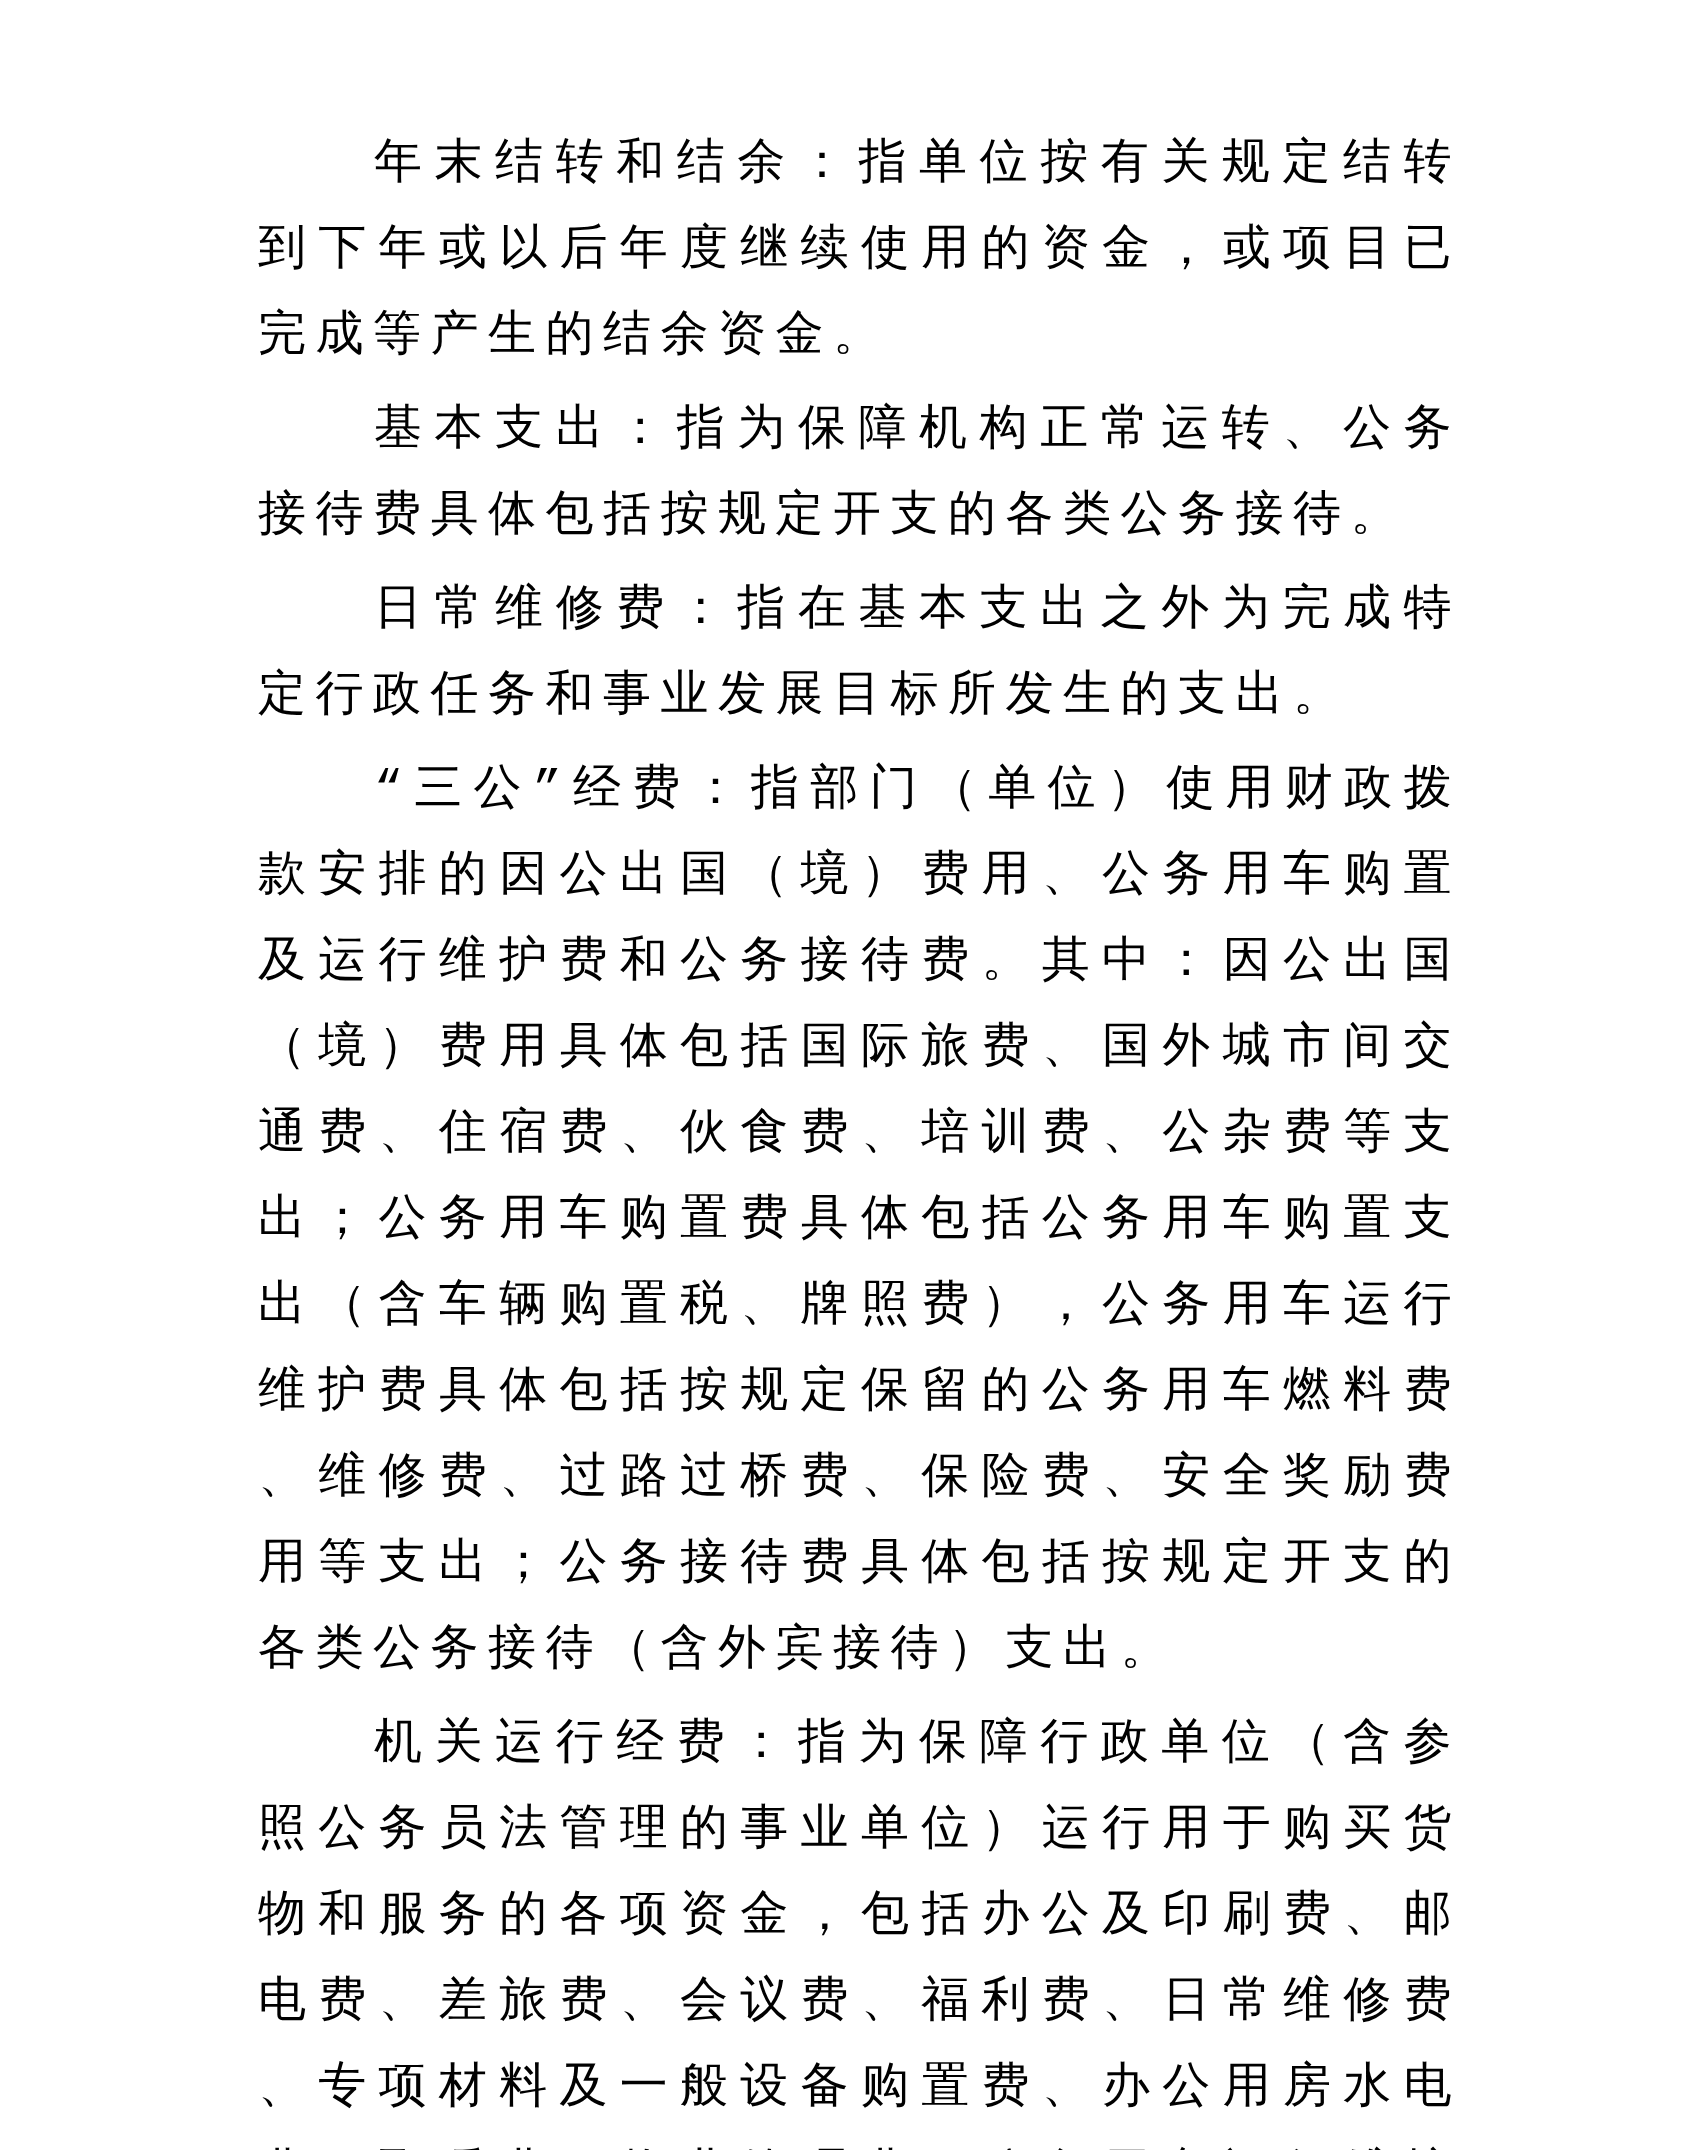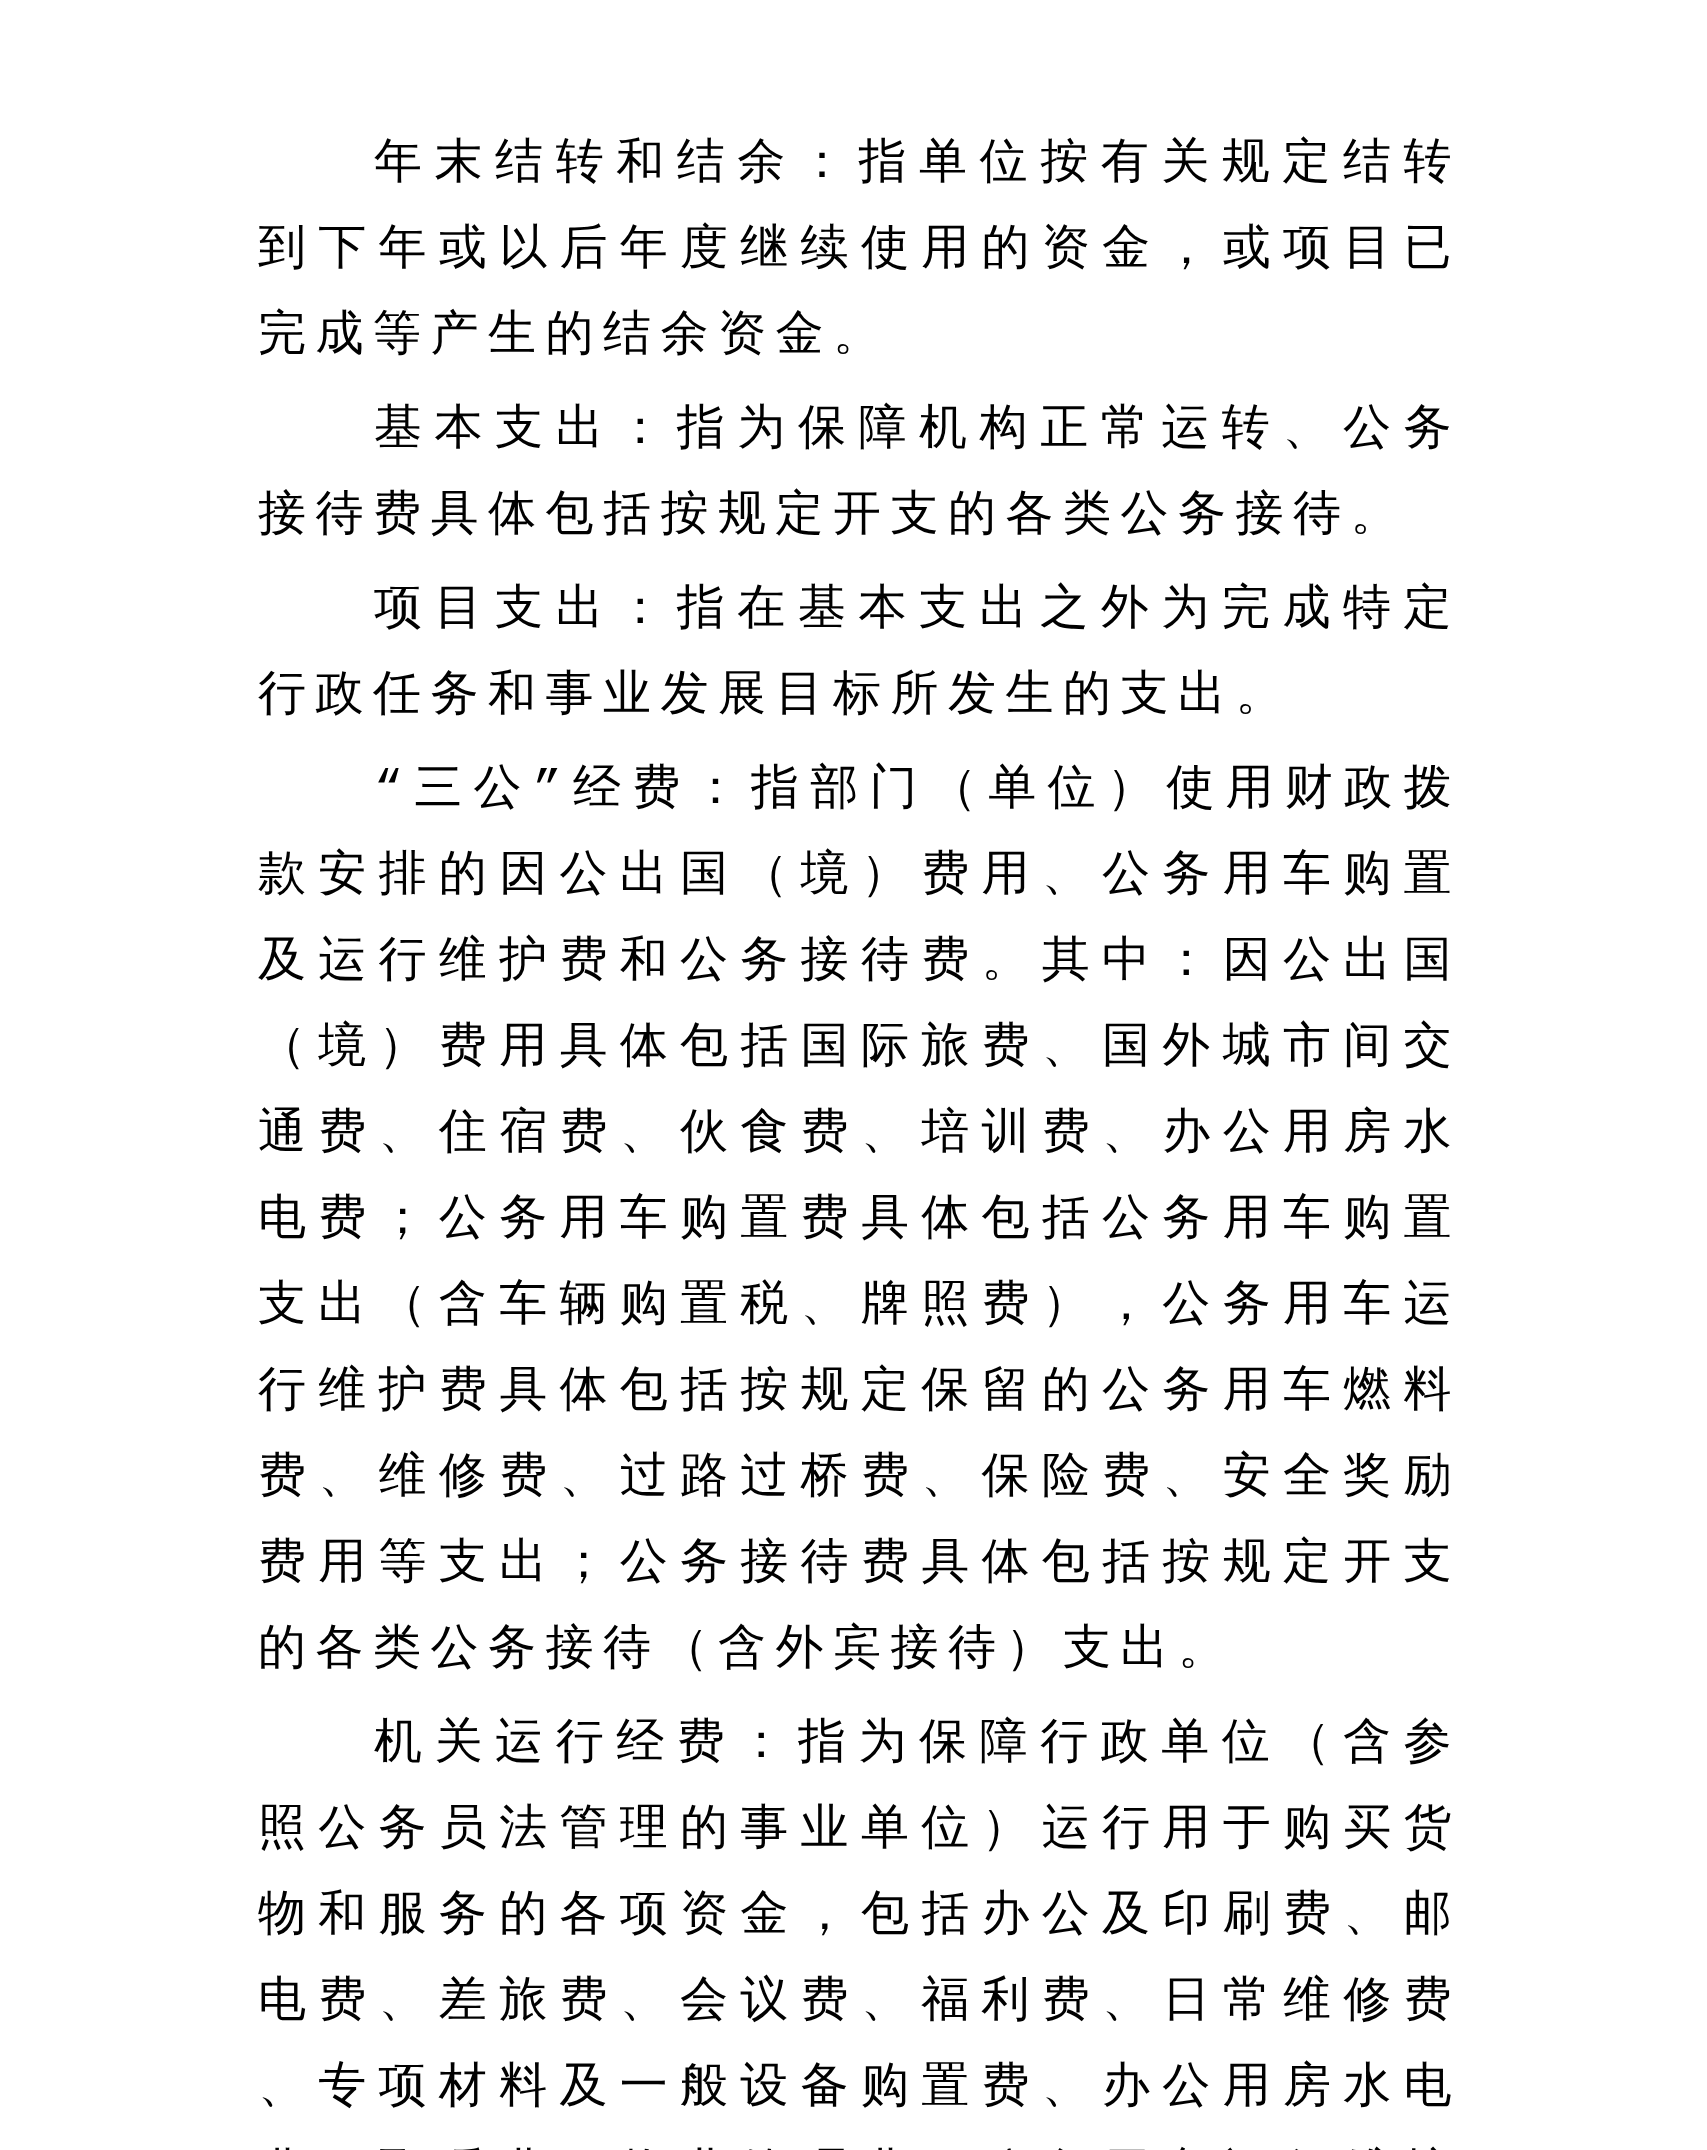--- a/index.html
+++ b/index.html
@@ -42,19 +42,19 @@
       font-family: Liberation Mono, monospace;
     }
   </style>
 </head>
 <body>
 
 <div class="page">
   <div class="content">
     <p class="para">年末结转和结余：指单位按有关规定结转到下年或以后年度继续使用的资金，或项目已完成等产生的结余资金。</p>
     <p class="para">基本支出：指为保障机构正常运转、公务接待费具体包括按规定开支的各类公务接待。</p>
-    <p class="para">项目支出：指在基本支出之外为完成特定行政任务和事业发展目标所发生的支出。</p>
-    <p class="para">“三公”经费：指部门（单位）使用财政拨款安排的因公出国（境）费用、公务用车购置及运行维护费和公务接待费。其中：因公出国（境）费用具体包括国际旅费、国外城市间交通费、住宿费、伙食费、培训费、办公用房水电费；公务用车购置费具体包括公务用车购置支出（含车辆购置税、牌照费），公务用车运行维护费具体包括按规定保留的公务用车燃料费、维修费、过路过桥费、保险费、安全奖励费用等支出；公务接待费具体包括按规定开支的各类公务接待（含外宾接待）支出。</p>
+    <p class="para">日常维修费：指在基本支出之外为完成特定行政任务和事业发展目标所发生的支出。</p>
+    <p class="para">“三公”经费：指部门（单位）使用财政拨款安排的因公出国（境）费用、公务用车购置及运行维护费和公务接待费。其中：因公出国（境）费用具体包括国际旅费、国外城市间交通费、住宿费、伙食费、培训费、公杂费等支出；公务用车购置费具体包括公务用车购置支出（含车辆购置税、牌照费），公务用车运行维护费具体包括按规定保留的公务用车燃料费、维修费、过路过桥费、保险费、安全奖励费用等支出；公务接待费具体包括按规定开支的各类公务接待（含外宾接待）支出。</p>
     <p class="para">机关运行经费：指为保障行政单位（含参照公务员法管理的事业单位）运行用于购买货物和服务的各项资金，包括办公及印刷费、邮电费、差旅费、会议费、福利费、日常维修费、专项材料及一般设备购置费、办公用房水电费、取暖费、物业管理费、公务用车运行维护费以及其他费用。</p>
   </div>
 
 </div>
 
 
 </body></html>

